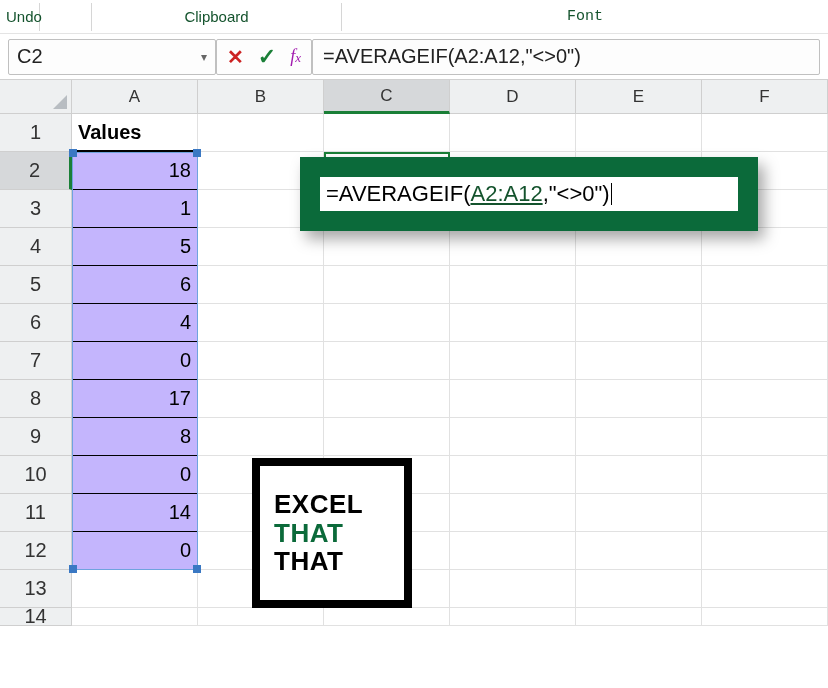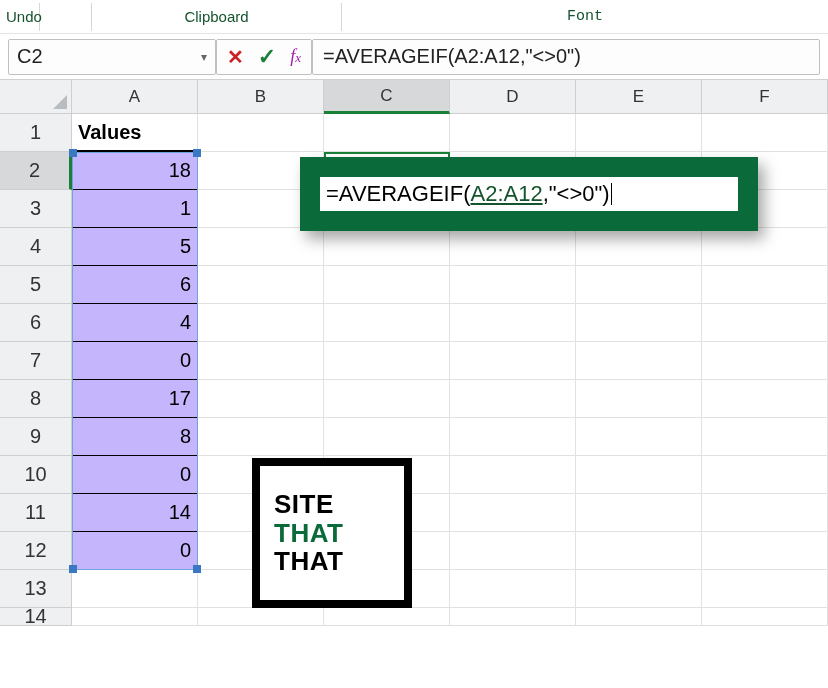--- a/index.html
+++ b/index.html
@@ -230,16 +230,16 @@
 <div class="annotation" id="annotation" style="left: 300px; top: 157px; width: 458px;">
   <div class="annotation-inner">
     <span>=AVERAGEIF(</span>
       <span class="cref">A2:A12</span>
       <span>,"&lt;&gt;0")</span>
       <span class="cursor"></span>
   </div>
 </div>
 
 <div class="logo" id="logo" style="left: 252px; top: 458px;">
-  <div>SITE</div>
+  <div>EXCEL</div>
   <div class="l2">THAT</div>
   <div>THAT</div>
 </div>
 
 </body></html>

